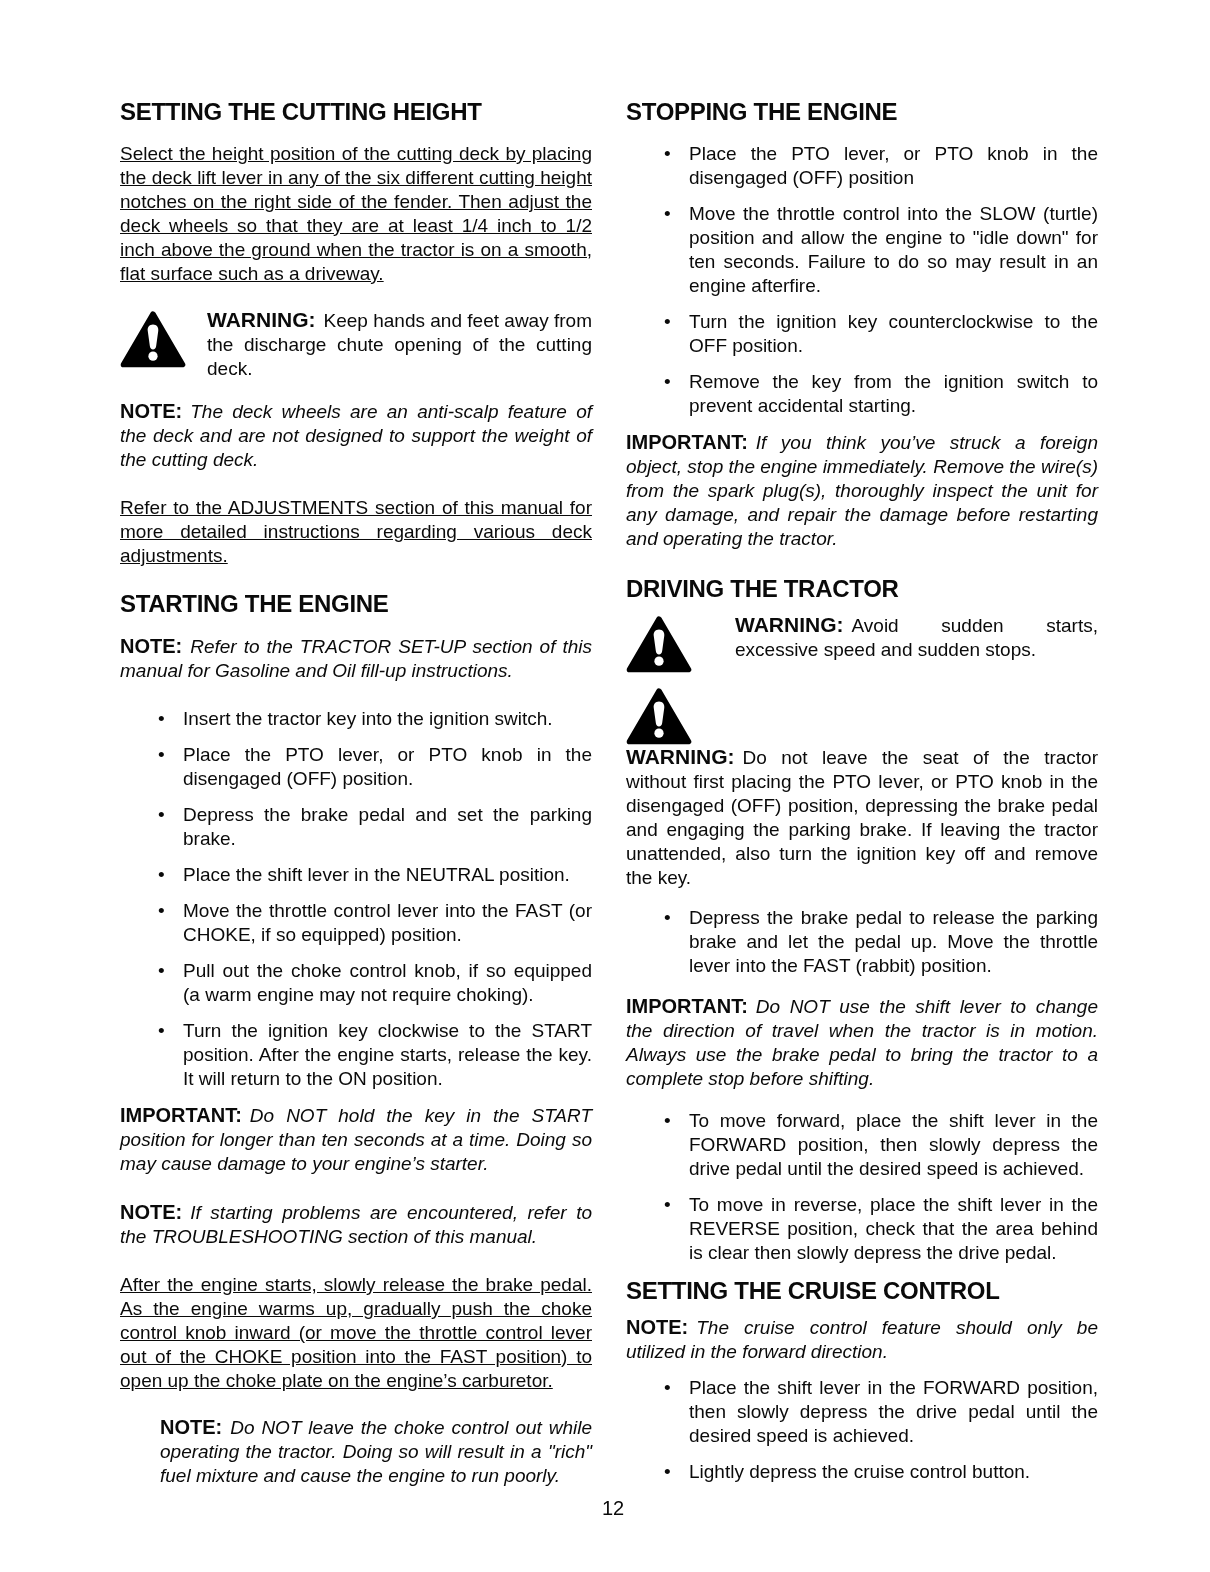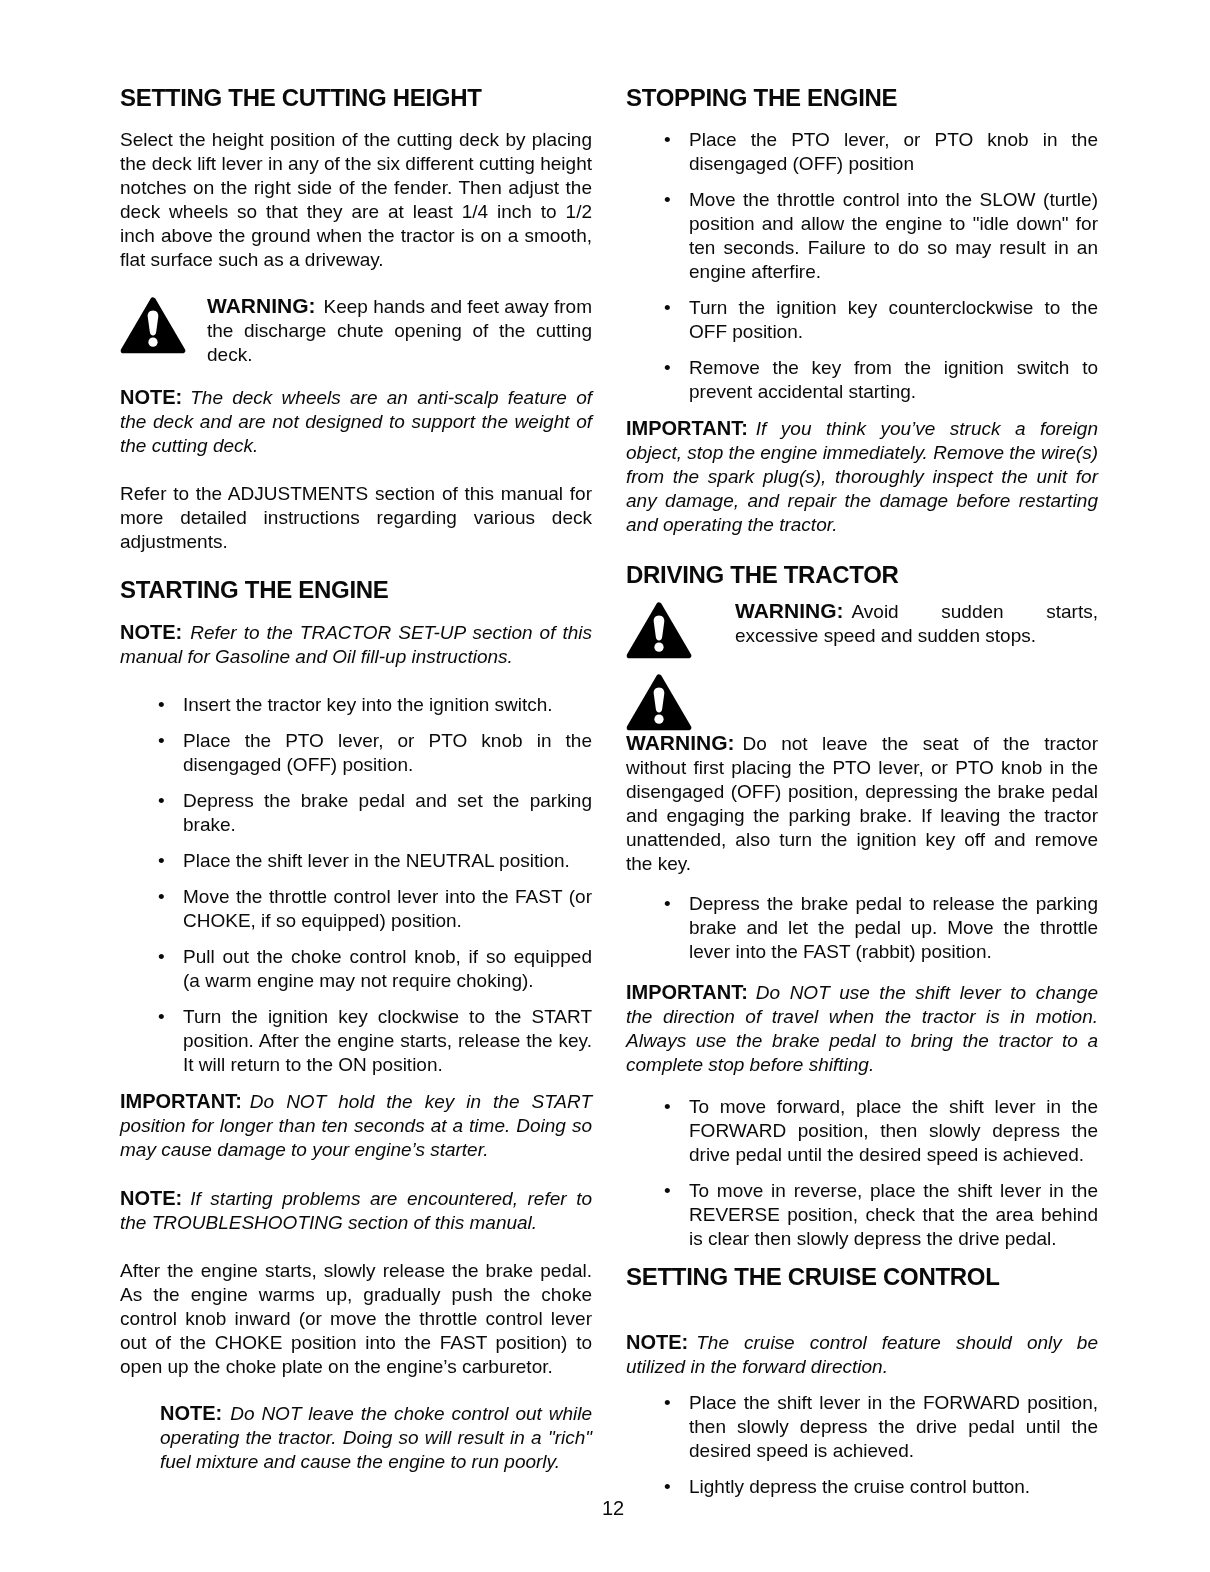--- a/index.html
+++ b/index.html
@@ -19,29 +19,30 @@
     display:flex;
     gap:34px;
   }
   .col { width:472px; flex:none; }
 
   .h {
     font-size:24px;
     font-weight:bold;
     letter-spacing:-0.3px;
     margin-bottom:16px;
+    margin-top:14px;
   }
   .h-gap { margin-top:6px; }
 
   .body, .note, .imp, .warn-body, .b-text {
     font-size:19px;
     line-height:24px;
     text-align:justify;
   }
-  .body { margin-bottom:22px; }
+  .body { margin-bottom:22px;text-decoration:underline; }
   .tight { margin-bottom:0; }
 
   .note, .imp { margin-bottom:24px; }
   .lbl {
     font-weight:bold;
     font-size:20px;
     margin-right:8px;
     font-style:normal;
   }
   .it { font-style:italic; }
@@ -221,21 +222,21 @@
         <div class="bullet">
           <span class="b-dot">•</span>
           <span class="b-text">To move forward, place the shift lever in the FORWARD position, then slowly depress the drive pedal until the desired speed is achieved.</span>
         </div>
         <div class="bullet">
           <span class="b-dot">•</span>
           <span class="b-text">To move in reverse, place the shift lever in the REVERSE position, check that the area behind is clear then slowly depress the drive pedal.</span>
         </div>
       </div>
 
-      <div class="h h-gap" style="margin-bottom:39px;">SETTING THE CRUISE CONTROL</div>
+      <div class="h h-gap" style="margin-bottom:10px;">SETTING THE CRUISE CONTROL</div>
 
       <p class="note" style="margin-bottom:12px;">
         <span class="lbl">NOTE:</span><span class="it">The cruise control feature should only be utilized in the forward direction.</span>
       </p>
 
       <div class="bullets">
         <div class="bullet">
           <span class="b-dot">•</span>
           <span class="b-text">Place the shift lever in the FORWARD position, then slowly depress the drive pedal until the desired speed is achieved.</span>
         </div>

